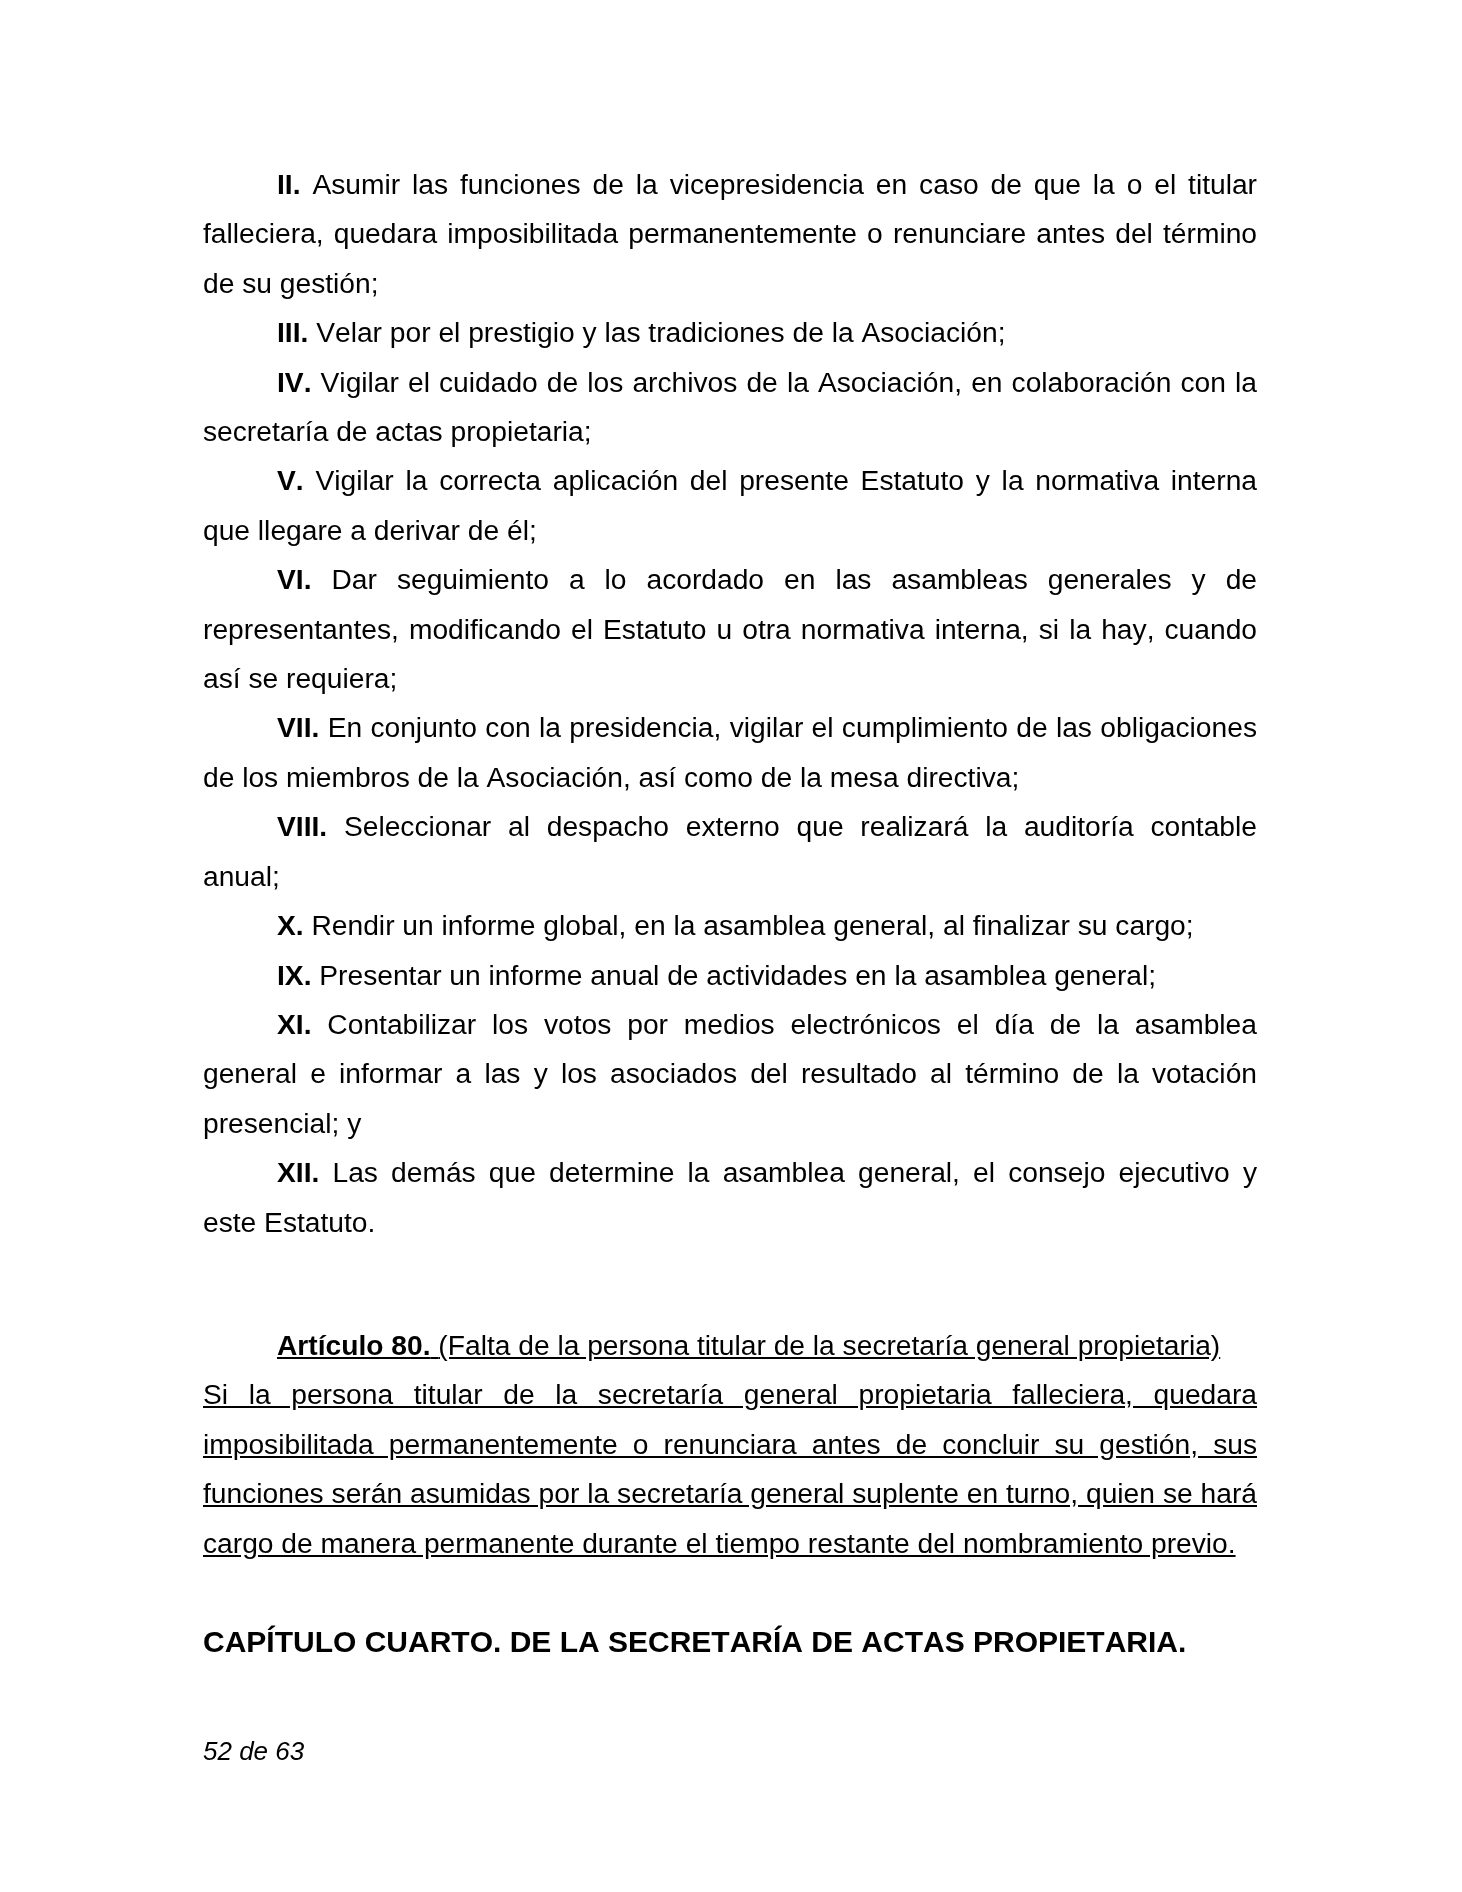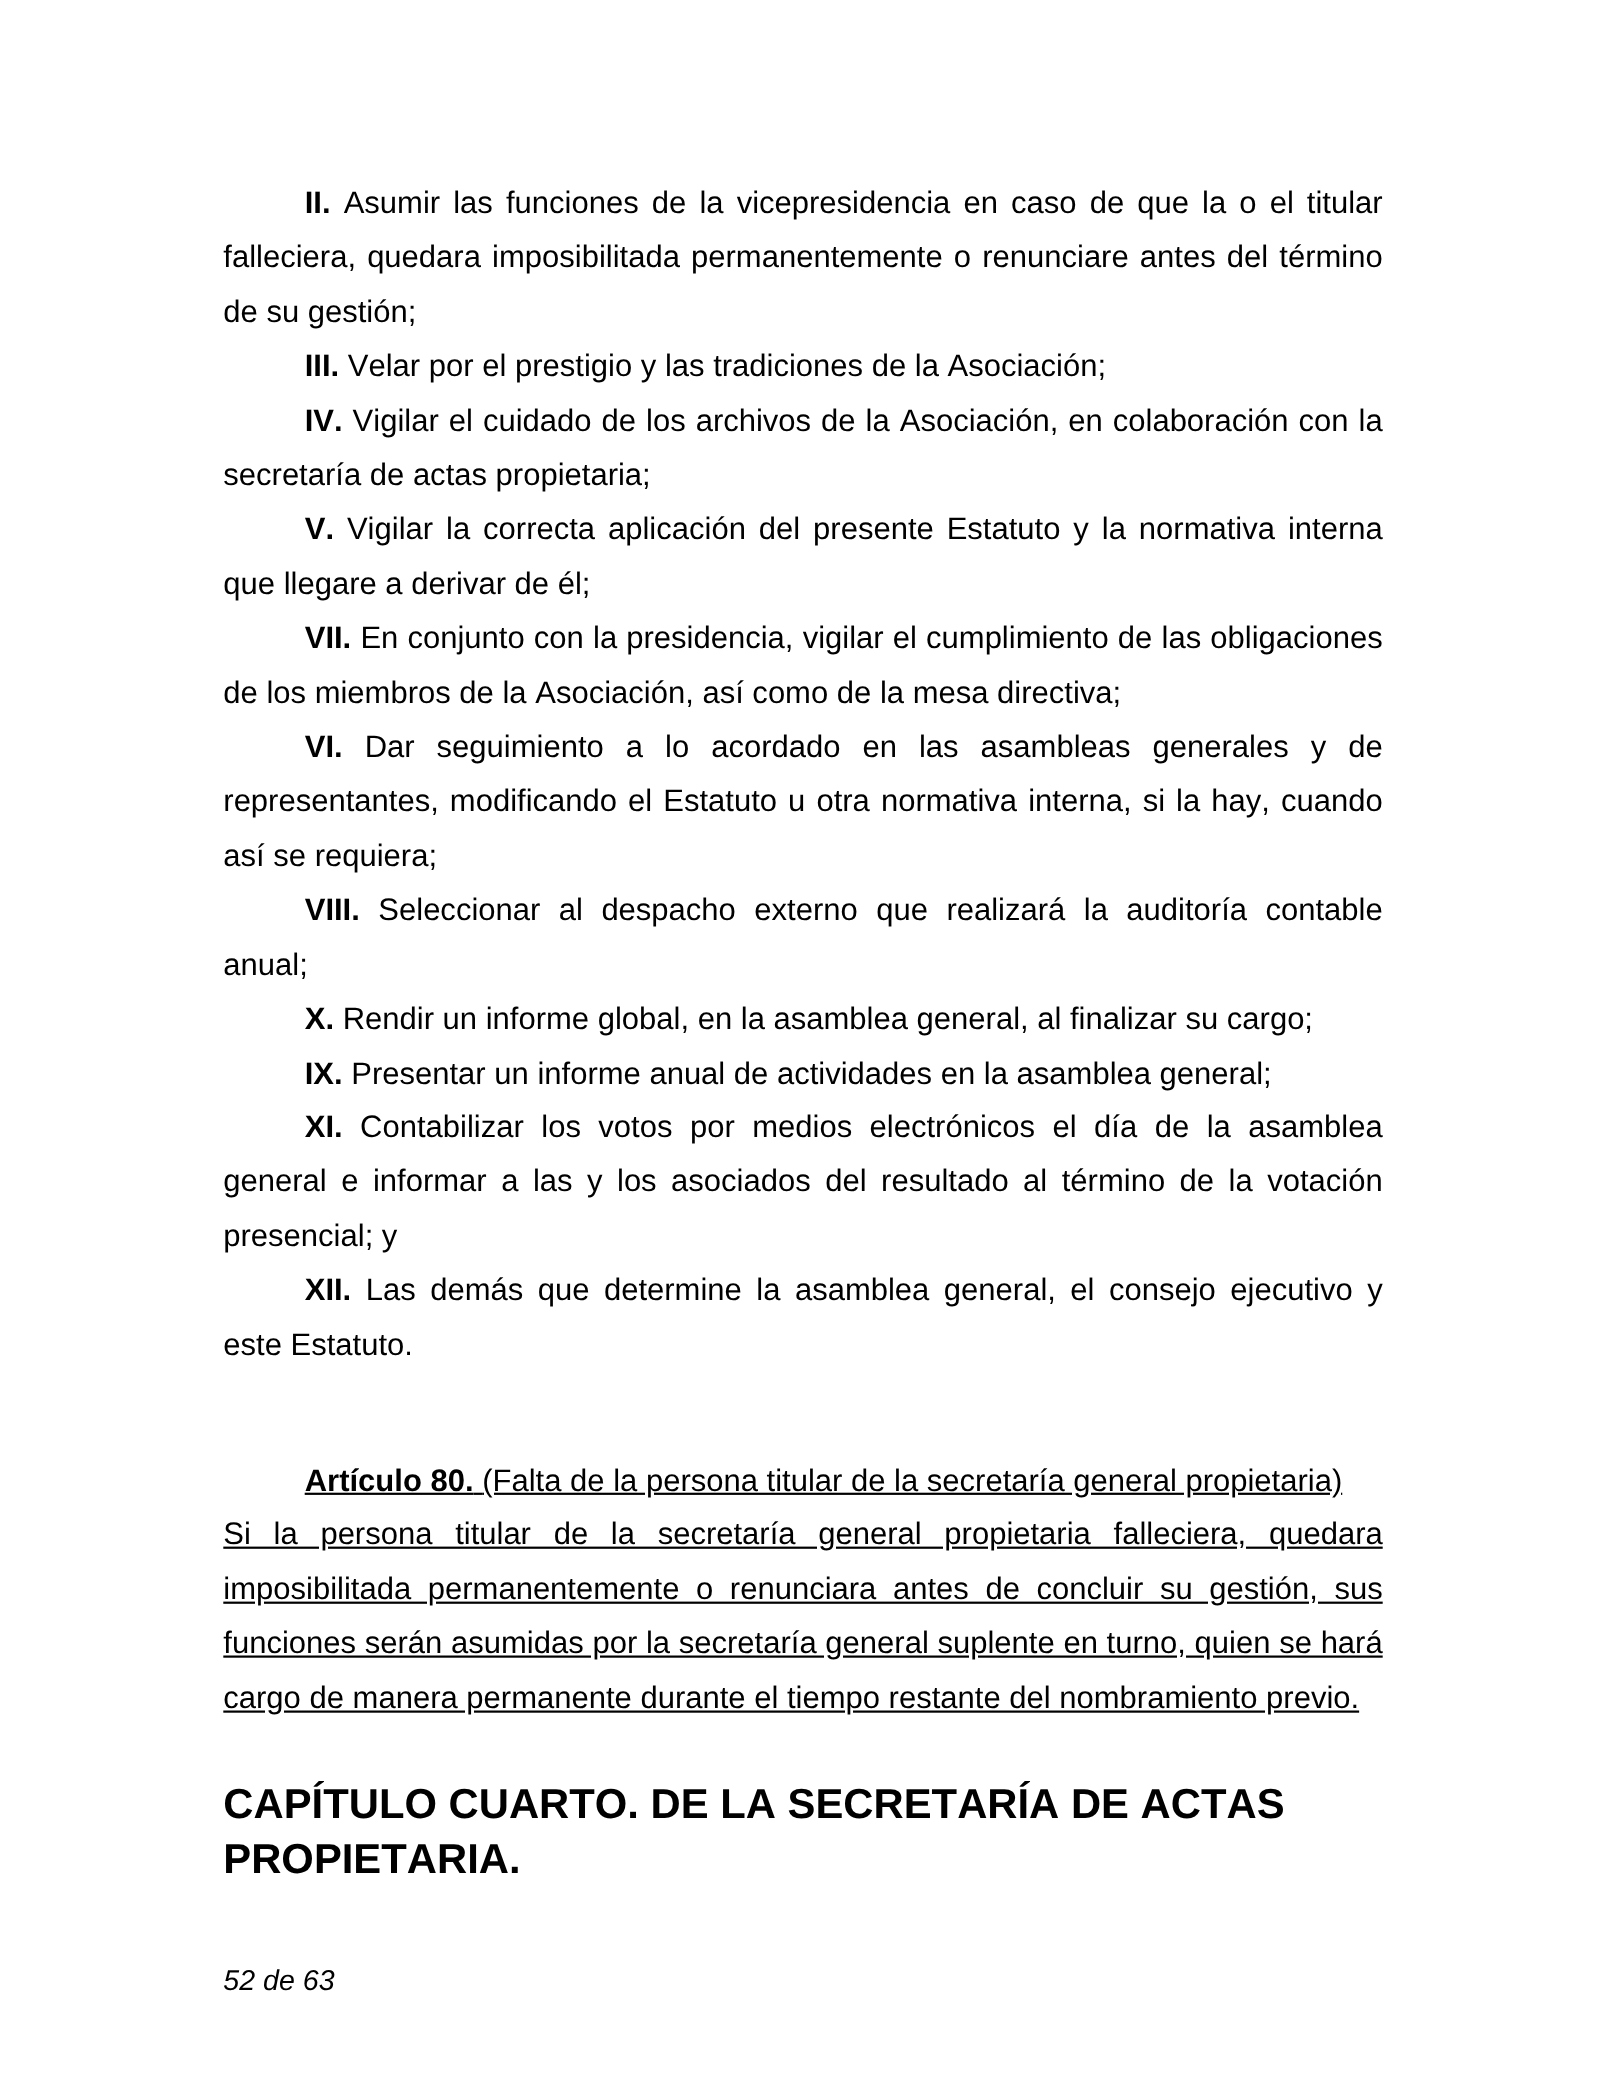--- a/index.html
+++ b/index.html
@@ -37,21 +37,21 @@
     text-align: justify;
     text-justify: inter-word;
     text-indent: 74px;
     hyphens: none;
   }
   p.para b { font-weight: bold; }
   p.article { margin-top: 74px; text-decoration: underline; }
   h2.chapter {
     margin: 49.4px 0 0 0;
     padding: 0;
-    font-size: 38px;
+    font-size: 30px;
     line-height: 49.4px;
     font-weight: bold;
     text-align: left;
   }
   .pagenum {
     margin-top: 60px;
     text-align: left;
     font-style: italic;
     font-size: 26px;
     line-height: 49.4px;
@@ -64,23 +64,23 @@
   <div class="content">
 
     <p class="para"><b>II.</b> <span>Asumir las funciones de la vicepresidencia en caso de que la o el titular falleciera, quedara imposibilitada permanentemente o renunciare antes del término de su gestión;</span></p>
 
     <p class="para"><b>III.</b> <span>Velar por el prestigio y las tradiciones de la Asociación;</span></p>
 
     <p class="para"><b>IV.</b> <span>Vigilar el cuidado de los archivos de la Asociación, en colaboración con la secretaría de actas propietaria;</span></p>
 
     <p class="para"><b>V.</b> <span>Vigilar la correcta aplicación del presente Estatuto y la normativa interna que llegare a derivar de él;</span></p>
 
+    <p class="para"><b>VI.</b> <span>Dar seguimiento a lo acordado en las asambleas generales y de representantes, modificando el Estatuto u otra normativa interna, si la hay, cuando así se requiera;</span></p>
+
     <p class="para"><b>VII.</b> <span>En conjunto con la presidencia, vigilar el cumplimiento de las obligaciones de los miembros de la Asociación, así como de la mesa directiva;</span></p>
-
-    <p class="para"><b>VI.</b> <span>Dar seguimiento a lo acordado en las asambleas generales y de representantes, modificando el Estatuto u otra normativa interna, si la hay, cuando así se requiera;</span></p>
 
     <p class="para"><b>VIII.</b> <span>Seleccionar al despacho externo que realizará la auditoría contable anual;</span></p>
 
     <p class="para"><b>X.</b> <span>Rendir un informe global, en la asamblea general, al finalizar su cargo;</span></p>
 
     <p class="para"><b>IX.</b> <span>Presentar un informe anual de actividades en la asamblea general;</span></p>
 
     <p class="para"><b>XI.</b> <span>Contabilizar los votos por medios electrónicos el día de la asamblea general e informar a las y los asociados del resultado al término de la votación presencial; y</span></p>
 
     <p class="para"><b>XII.</b> <span>Las demás que determine la asamblea general, el consejo ejecutivo y este Estatuto.</span></p>

